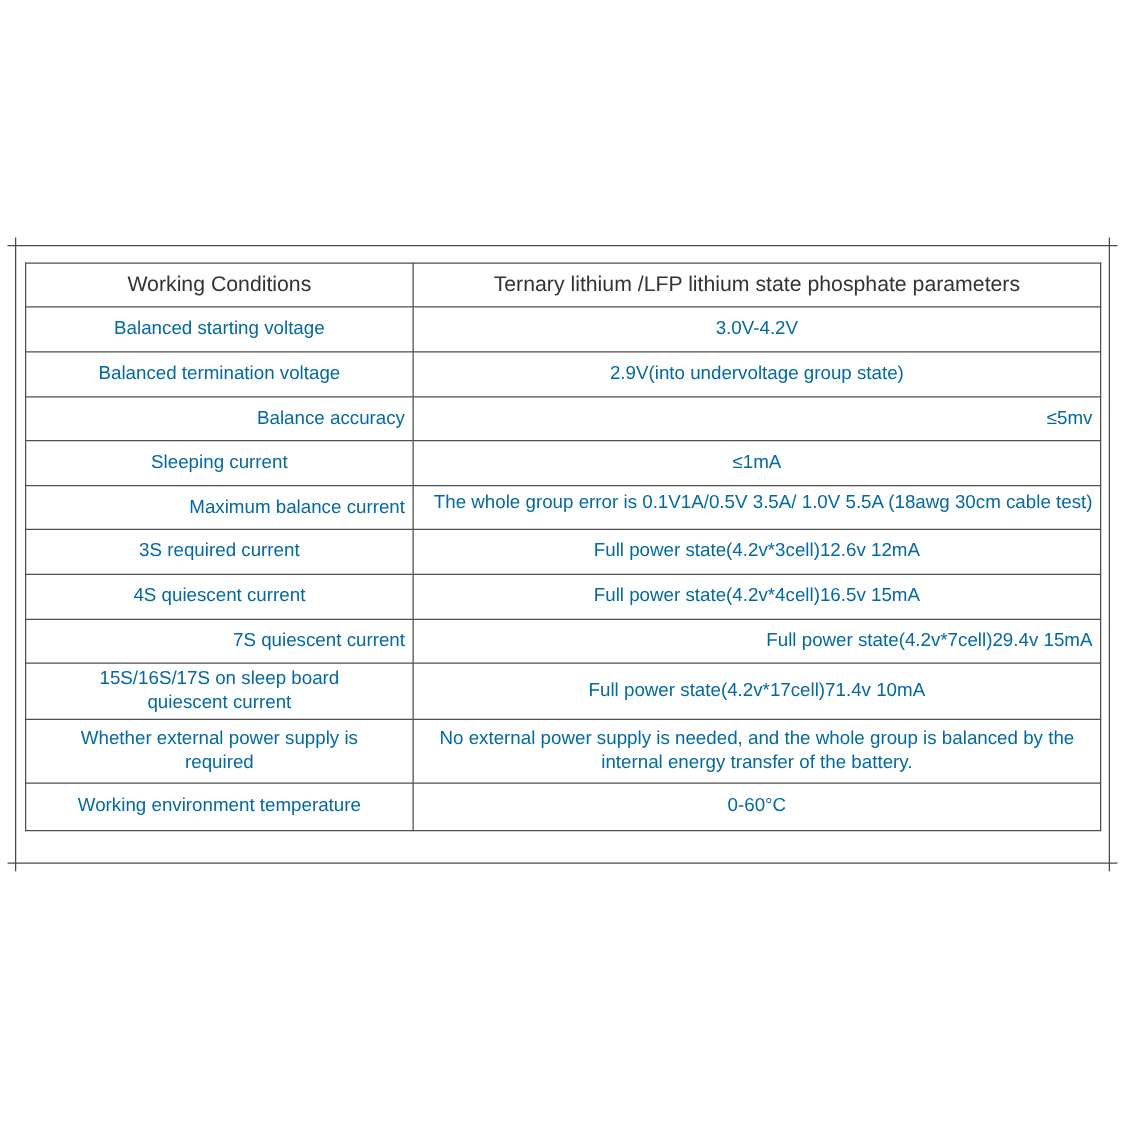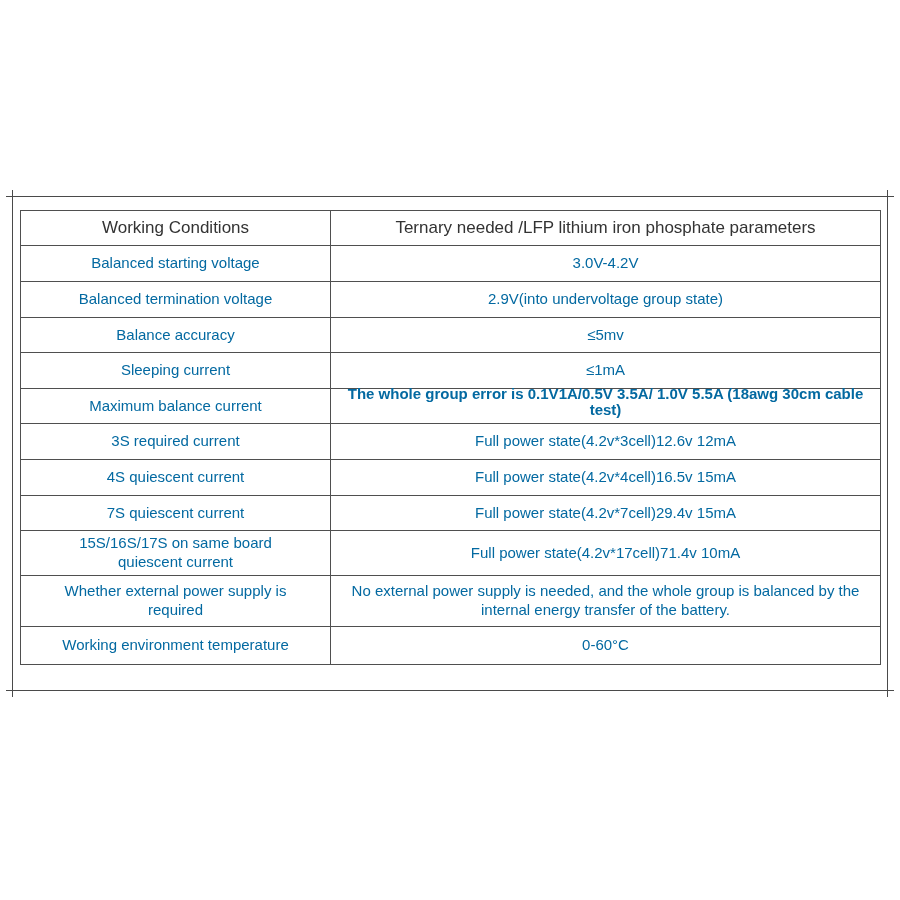--- a/index.html
+++ b/index.html
@@ -29,27 +29,27 @@
     border:1px solid #4f4f4f;
     text-align:center;
     vertical-align:middle;
     font-size:15px;
     padding:1px 6px;
     color:#0369a1;
     line-height:1.25;
   }
   tr.hdr td{font-size:17px;height:32px;color:#333333;}
   tr.r35 td{height:33px;}
-  tr.r34 td{height:32px;}
+  tr.r34 td{height:32px;text-align:right;}
   tr.r44 td{height:42px;}
   tr.r50 td{height:48px;}
   tr.r37 td{height:35px;}
 
   
-  td.pull-up{vertical-align:top;font-weight:bold;}
+  td.pull-up{vertical-align:top;}
   td.pull-up .cellv{margin-top:-8px;line-height:16px;}
 
   
   td.wrap-narrow .cellv{max-width:245px;margin:0 auto;}
   td.wrap-mid .cellv{max-width:545px;margin:0 auto;}
 </style>
 </head>
 <body>
 
 <div class="canvas">
@@ -63,21 +63,21 @@
     <colgroup>
       <col style="width:310px">
       <col style="width:550px">
     </colgroup>
     <tbody>
       <tr class="hdr">
         <td>
           <div class="cellv">Working Conditions</div>
         </td>
         <td>
-          <div class="cellv">Ternary needed /LFP lithium iron phosphate parameters</div>
+          <div class="cellv">Ternary lithium /LFP lithium state phosphate parameters</div>
         </td>
       </tr>
 
       <tr class="r35">
         <td>
           <div class="cellv">Balanced starting voltage</div>
         </td>
         <td>
           <div class="cellv">3.0V-4.2V</div>
         </td>
@@ -142,21 +142,21 @@
           <div class="cellv">7S quiescent current</div>
         </td>
         <td>
           <div class="cellv">Full power state(4.2v*7cell)29.4v 15mA</div>
         </td>
       </tr>
 
 
       <tr class="r44">
         <td class="wrap-narrow">
-          <div class="cellv">15S/16S/17S on same board quiescent current</div>
+          <div class="cellv">15S/16S/17S on sleep board quiescent current</div>
         </td>
         <td>
           <div class="cellv">Full power state(4.2v*17cell)71.4v 10mA</div>
         </td>
       </tr>
 
       <tr class="r50">
         <td class="wrap-narrow">
           <div class="cellv">Whether external power supply is required</div>
         </td>

